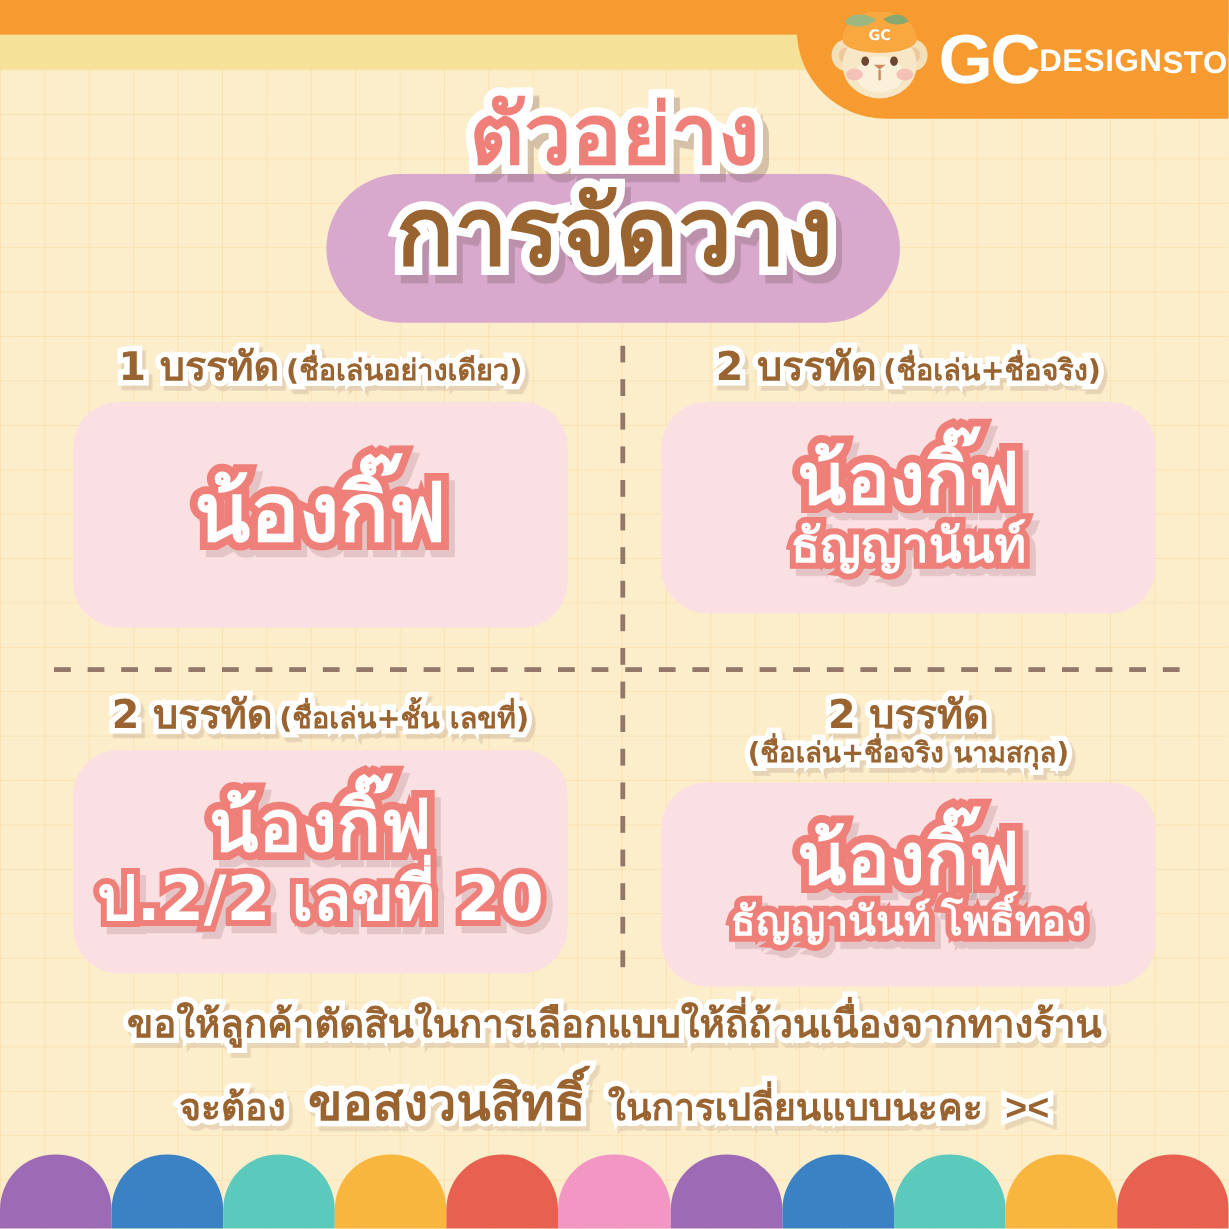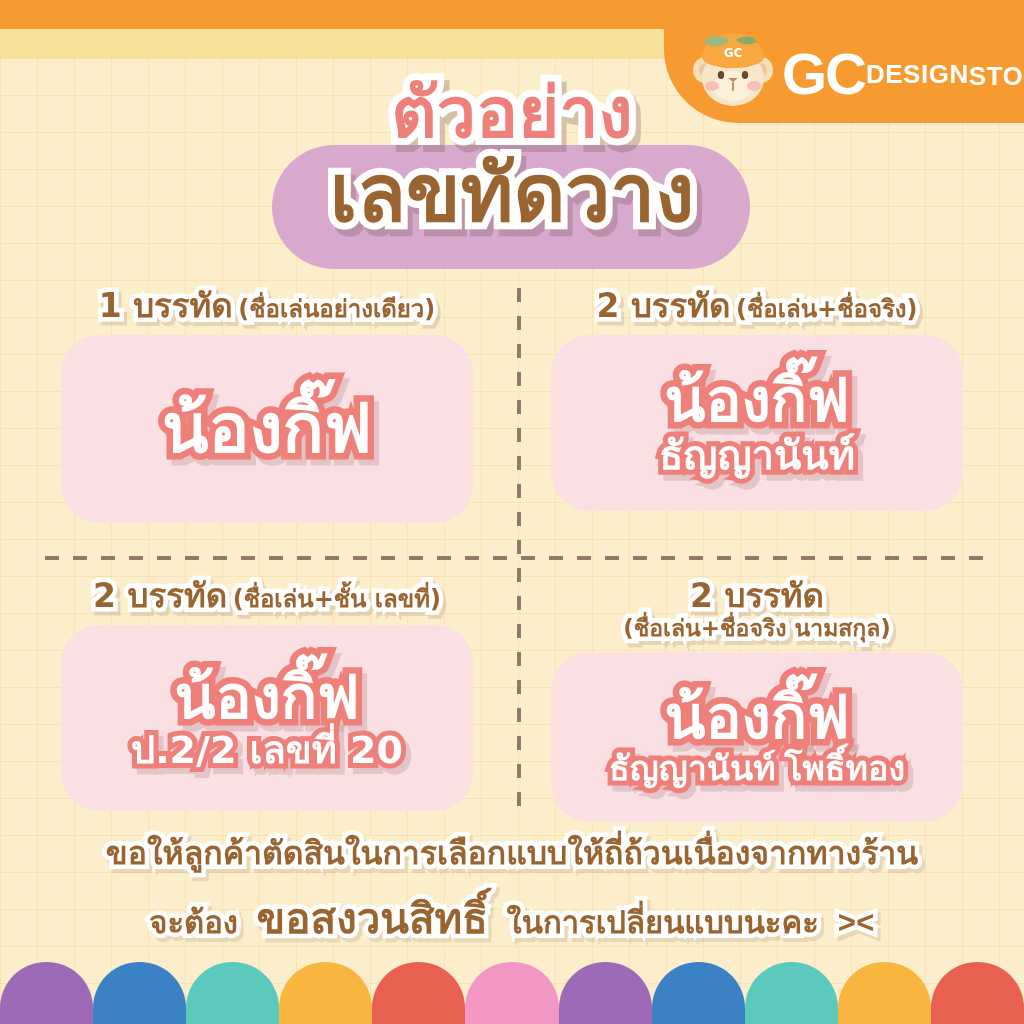--- a/index.html
+++ b/index.html
@@ -19,21 +19,21 @@
   }
 
   
   .band-orange{position:absolute;left:0;top:0;width:1024px;height:29px;background:#f79a30;}
   .band-yellow{position:absolute;left:0;top:29px;width:1024px;height:29px;background:#f6e198;}
 
   
   .logo-banner{
     position:absolute;right:0;top:0;width:360px;height:99px;
     background:#f79a30;border-bottom-left-radius:74px;
-    display:flex;align-items:center;padding-left:26px;box-sizing:border-box;margin-top:24px;
+    display:flex;align-items:center;padding-left:26px;box-sizing:border-box;
   }
   .bear{position:relative;width:86px;height:80px;flex:0 0 auto;margin-right:4px;}
   .bear svg{display:block;}
   .logo-gc{
     font-size:58px;font-weight:bold;color:#ffffff;letter-spacing:-2px;
     line-height:58px;margin-left:2px;
   }
   .logo-stack{display:flex;flex-direction:row;line-height:1;margin-left:1px;margin-top:2px;}
   .logo-stack span{font-size:26px;font-weight:bold;color:#ffffff;letter-spacing:.5px;}
   .logo-stack span:last-child{margin-top:2px;}
@@ -103,21 +103,21 @@
     color:#ffffff;line-height:1.05;text-align:center;
     -webkit-text-stroke:13px #ef8079;paint-order:stroke fill;
     filter:drop-shadow(5px 6px 0 rgba(170,130,130,.28));
   }
   .name-main{font-size:68px;}
   .q2 .name-main,.q4 .name-main{font-size:60px;}
   .q3 .name-main{font-size:60px;}
   .name-sub{
     font-size:40px;margin-top:2px;-webkit-text-stroke:10px #ef8079;
   }
-  .q3 .name-sub{font-size:38px;}
+  .q3 .name-sub{font-size:52px;}
   .q4 .name-sub{font-size:34px;font-family:Liberation Serif, serif;}
 
   
   .footer{
     position:absolute;left:0;top:836px;width:1024px;text-align:center;
   }
   .f-line{
     font-family:Liberation Mono, monospace;font-weight:bold;
     color:#9a6430;line-height:1.25;
     -webkit-text-stroke:9px #ffffff;paint-order:stroke fill;
@@ -164,21 +164,21 @@
     <div class="logo-gc">GC</div>
     <div class="logo-stack">
       <span>DESIGN</span>
       <span>STORE</span>
     </div>
   </div>
 
   <div class="title-pill"></div>
   <div class="title-wrap">
     <div class="title-line1">ตัวอย่าง</div>
-    <div class="title-line2">เลขทัดวาง</div>
+    <div class="title-line2">การจัดวาง</div>
   </div>
 
   <div class="div-v"></div>
   <div class="div-h"></div>
 
   <div class="quad q1">
     <div class="q-head">
       <span class="big">1 บรรทัด</span>
       <span class="small">(ชื่อเล่นอย่างเดียว)</span>
     </div>

